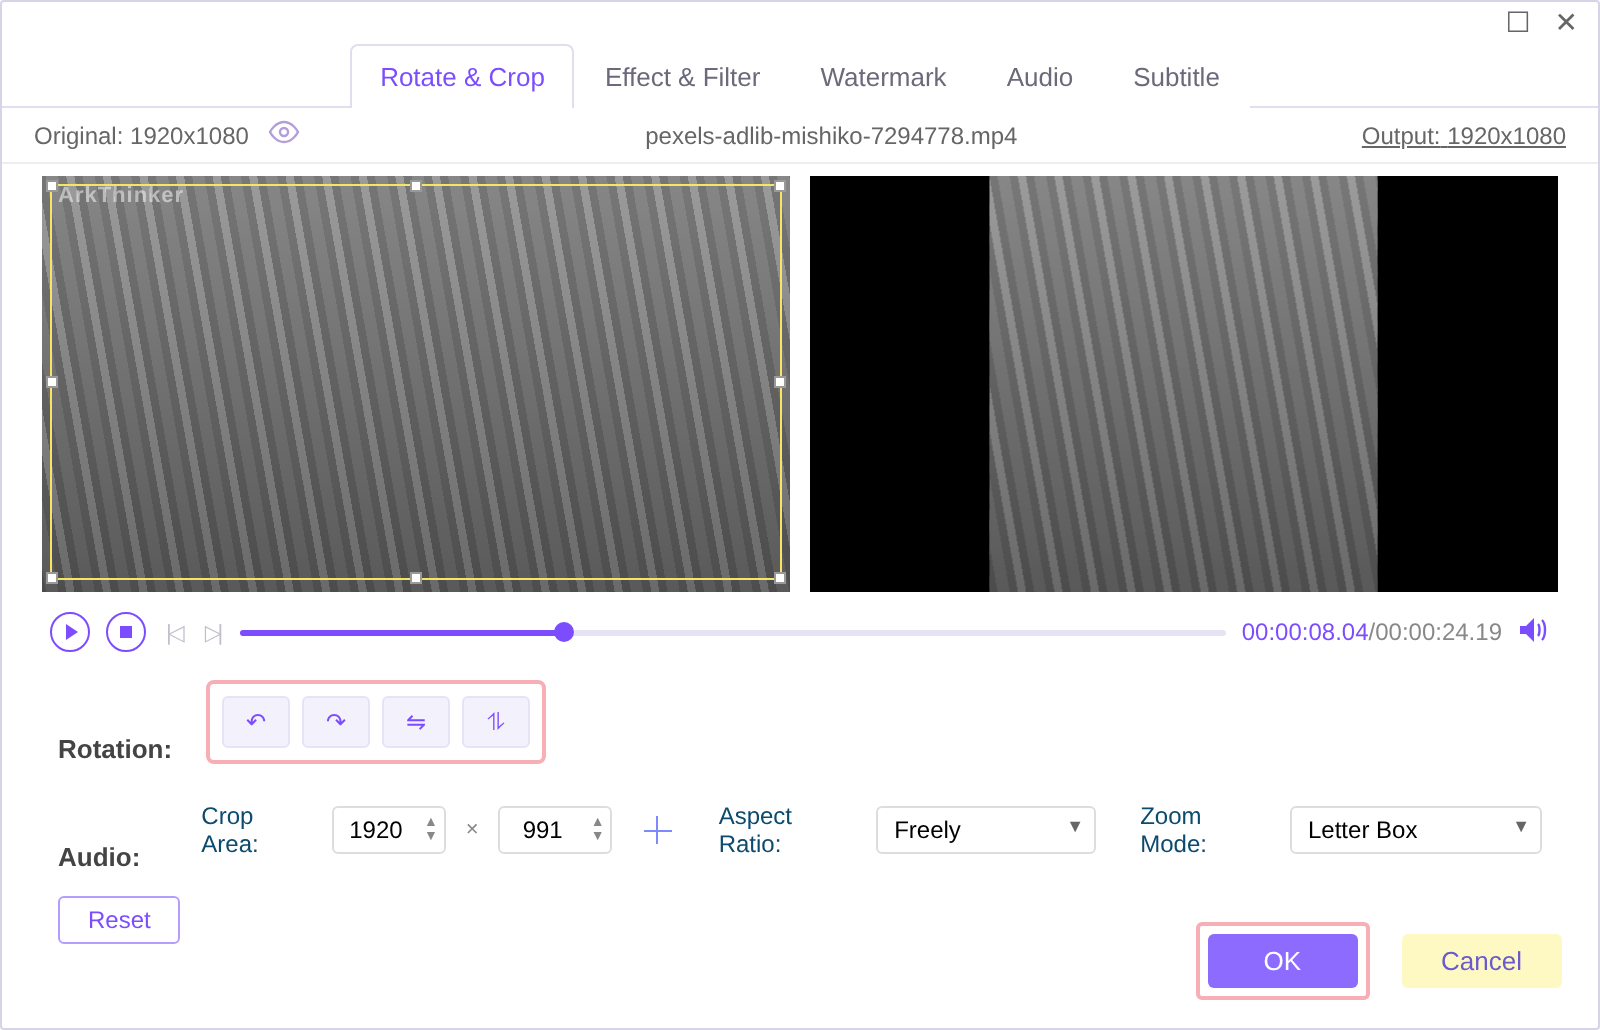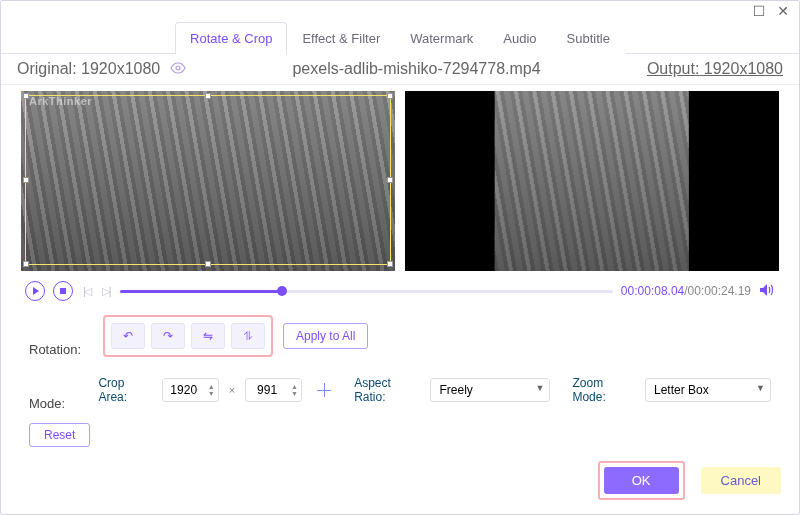--- a/index.html
+++ b/index.html
@@ -3,27 +3,27 @@
 <meta charset="utf-8">
 <style>
   * { box-sizing: border-box; margin: 0; padding: 0; font-family: Arial, sans-serif; }
   body { background: #fff; width: 800px; height: 515px; overflow: hidden; }
   .window { width: 800px; height: 515px; border: 1px solid #d6d4e6; border-radius: 2px; position: relative; }
   .titlebar { height: 20px; display: flex; justify-content: flex-end; align-items: center; padding: 0 10px; gap: 12px; }
   .titlebar span { cursor: pointer; color: #666; font-size: 14px; }
   .tabs { display: flex; gap: 0; justify-content: center; border-bottom: 1px solid #e0dff0; padding: 0 20px; }
   .tab { padding: 8px 14px; font-size: 13px; color: #6b6a7a; cursor: pointer; border: 1px solid transparent; border-bottom: none; border-radius: 4px 4px 0 0; position: relative; top: 1px; background: #fff;}
   .tab.active { color: #7c4dff; border-color: #e0dff0; font-weight: 500; }
-  .infobar { display: flex; align-items: center; padding: 6px 16px; font-size: 16px; color: #666; border-bottom: 1px solid #eee; }
+  .infobar { display: flex; align-items: center; padding: 6px 16px; font-size: 12px; color: #666; border-bottom: 1px solid #eee; }
   .infobar .left { display: flex; align-items: center; gap: 10px; }
   .infobar .eye { color: #b39ddb; }
   .infobar .center { flex: 1; text-align: center; color: #666; }
   .infobar .right { color: #666; text-decoration: underline; }
   .previews { display: flex; padding: 6px 20px 4px 20px; gap: 10px; }
-  .preview { flex: 1; height: 180px; background: #000; position: relative; overflow: hidden; }
+  .preview { flex: 1; height: 208px; background: #000; position: relative; overflow: hidden; }
   .forest { position: absolute; inset: 0; background:
     linear-gradient(180deg, rgba(180,190,195,0.5), rgba(90,100,105,0.6)),
     repeating-linear-gradient(80deg, #2a3133 0 4px, #495255 4px 10px, #2e3537 10px 14px, #6f7a7c 14px 18px),
     repeating-linear-gradient(-12deg, rgba(255,255,255,0.25) 0 6px, rgba(0,0,0,0.15) 6px 14px);
     filter: grayscale(1) contrast(1.05);
   }
   .preview.left .forest { left:-2px; right:-2px; }
   .preview.right .forest { left: 50%; transform: translateX(-50%); width: 52%; }
   .cropbox { position: absolute; left: 4px; top: 4px; right: 4px; bottom: 6px; border: 1px solid #f7e463; }
   .handle { position: absolute; width: 6px; height: 6px; background: #fff; border: 1px solid #999; }
@@ -38,21 +38,21 @@
   .stepbtn { color:#bfbfd0; font-size:11px; cursor:pointer; padding:0 2px; letter-spacing:-2px;}
   .track { flex:1; height:3px; background:#e6e3f5; position:relative; border-radius:2px; cursor:pointer;}
   .trackfill { position:absolute; left:0; top:0; bottom:0; width:33%; background:#7c4dff; border-radius:2px;}
   .trackthumb { position:absolute; top:-4px; left:33%; width:10px; height:10px; border-radius:50%; background:#7c4dff; margin-left:-5px;}
   .time { font-size:12px; }
   .time .cur{ color:#7c4dff; }
   .time .tot{ color:#888; }
   .volicon { color:#7c4dff; font-size:14px; cursor:pointer;}
   .controls { padding: 10px 28px; font-size:13px; color:#444; }
   .row { display:flex; align-items:center; gap:10px; margin-bottom:12px; }
-  .lbl { width:64px; color:#444; font-weight:400;margin-top:27px; }
+  .lbl { width:64px; color:#444; font-weight:700;margin-top:27px; }
   .rotgroup { display:flex; gap:6px; padding:6px; border:2px solid #f7aeb5; border-radius:4px; }
   .rotbtn { width:34px; height:26px; background:#f3f1fc; border:1px solid #e6e3f5; border-radius:3px; display:flex; align-items:center; justify-content:center; cursor:pointer; color:#7c4dff; font-size:12px;}
   .applyall { padding:5px 12px; border:1px solid #b39dff; color:#7c4dff; background:#fff; border-radius:3px; cursor:pointer; font-size:12px;}
   .numfield { display:flex; align-items:center; border:1px solid #ddd; background:#fff; border-radius:3px; height:24px; }
   .numfield input { width:42px; border:none; text-align:center; font-size:12px; outline:none; }
   .spinners { display:flex; flex-direction:column; font-size:7px; color:#888; line-height:7px; padding:0 3px; cursor:pointer;}
   .x { color:#888; font-size:11px; }
   .centertool { width:26px; height:24px; display:flex; align-items:center; justify-content:center; color:#7c8aff; cursor:pointer; position:relative;}
   .centertool::before, .centertool::after { content:''; position:absolute; background: currentColor; }
   .centertool::before { width:14px; height:1px; }
@@ -141,45 +141,44 @@
 
   <div class="controls">
     <div class="row">
       <div class="lbl">Rotation:</div>
       <div class="rotgroup">
         <div class="rotbtn">↶</div>
         <div class="rotbtn">↷</div>
         <div class="rotbtn">⇋</div>
         <div class="rotbtn">⥮</div>
       </div>
-      <button class="applyall">Apply to All</button>
     </div>
 
     <div class="row">
-      <div class="lbl">Mode:</div>
+      <div class="lbl">Audio:</div>
       <span class="sublbl">Crop Area:</span>
       <div class="numfield">
         <input value="1920" style="">
         <div class="spinners">
             <span>▲</span>
             <span>▼</span>
           </div>
       </div>
       <span class="x">×</span>
       <div class="numfield">
         <input value="991" style="">
         <div class="spinners">
             <span>▲</span>
             <span>▼</span>
           </div>
       </div>
       <div class="centertool"></div>
       <span class="sublbl" style="margin-left:8px">Aspect Ratio:</span>
       <div class="selectwrap">
-        <select style="width:120px">
+        <select style="width:110px">
           <option>Freely</option>
         </select>
       </div>
       <span class="sublbl" style="margin-left:12px">Zoom Mode:</span>
       <div class="selectwrap">
         <select style="width:126px">
           <option>Letter Box</option>
         </select>
       </div>
     </div>

